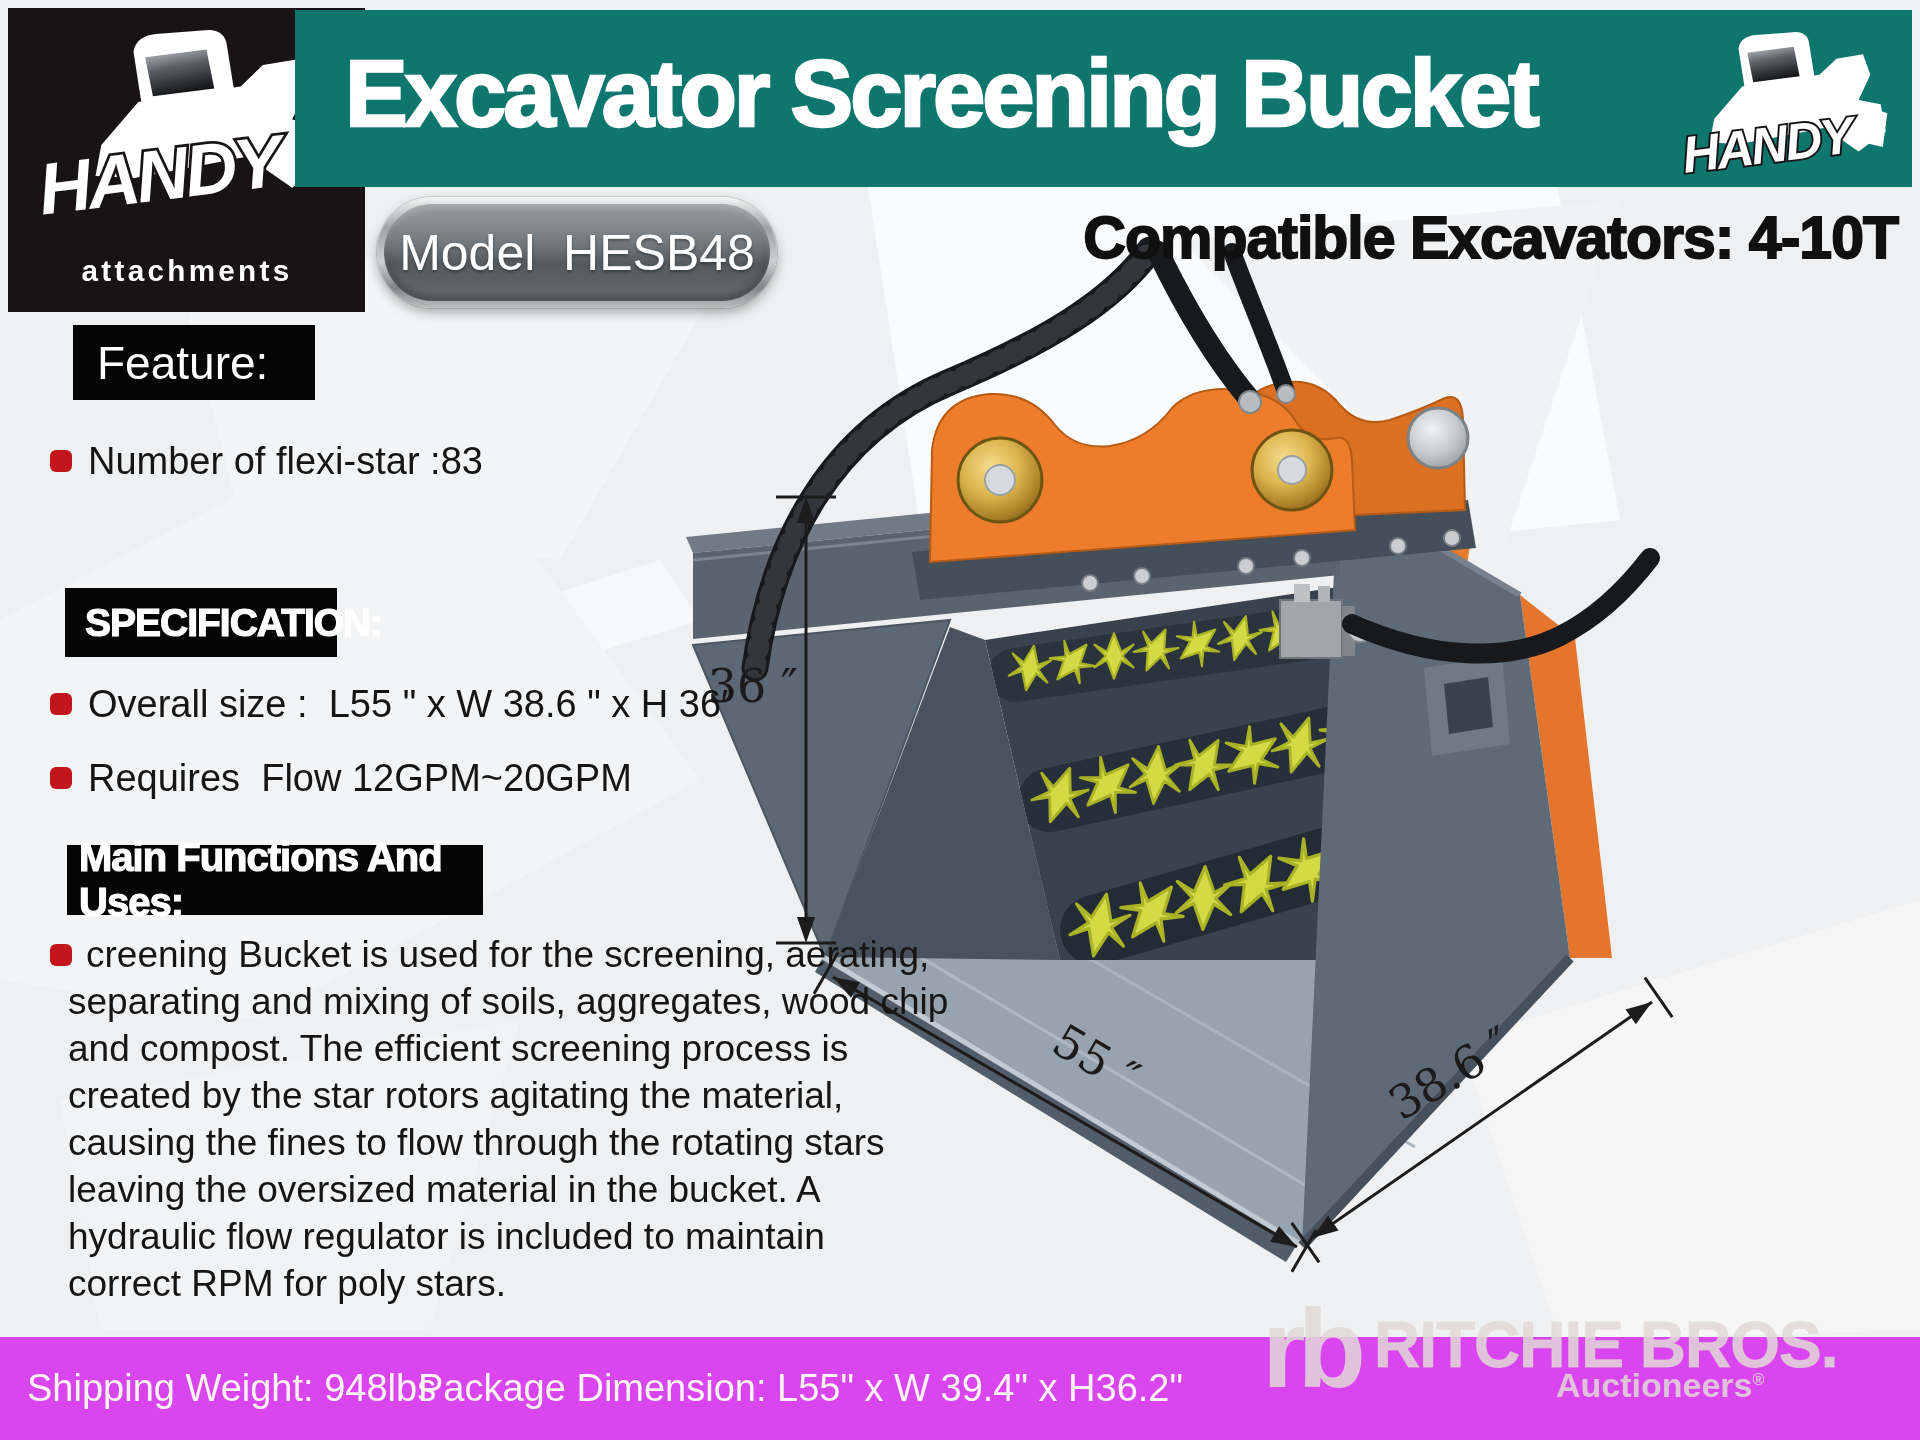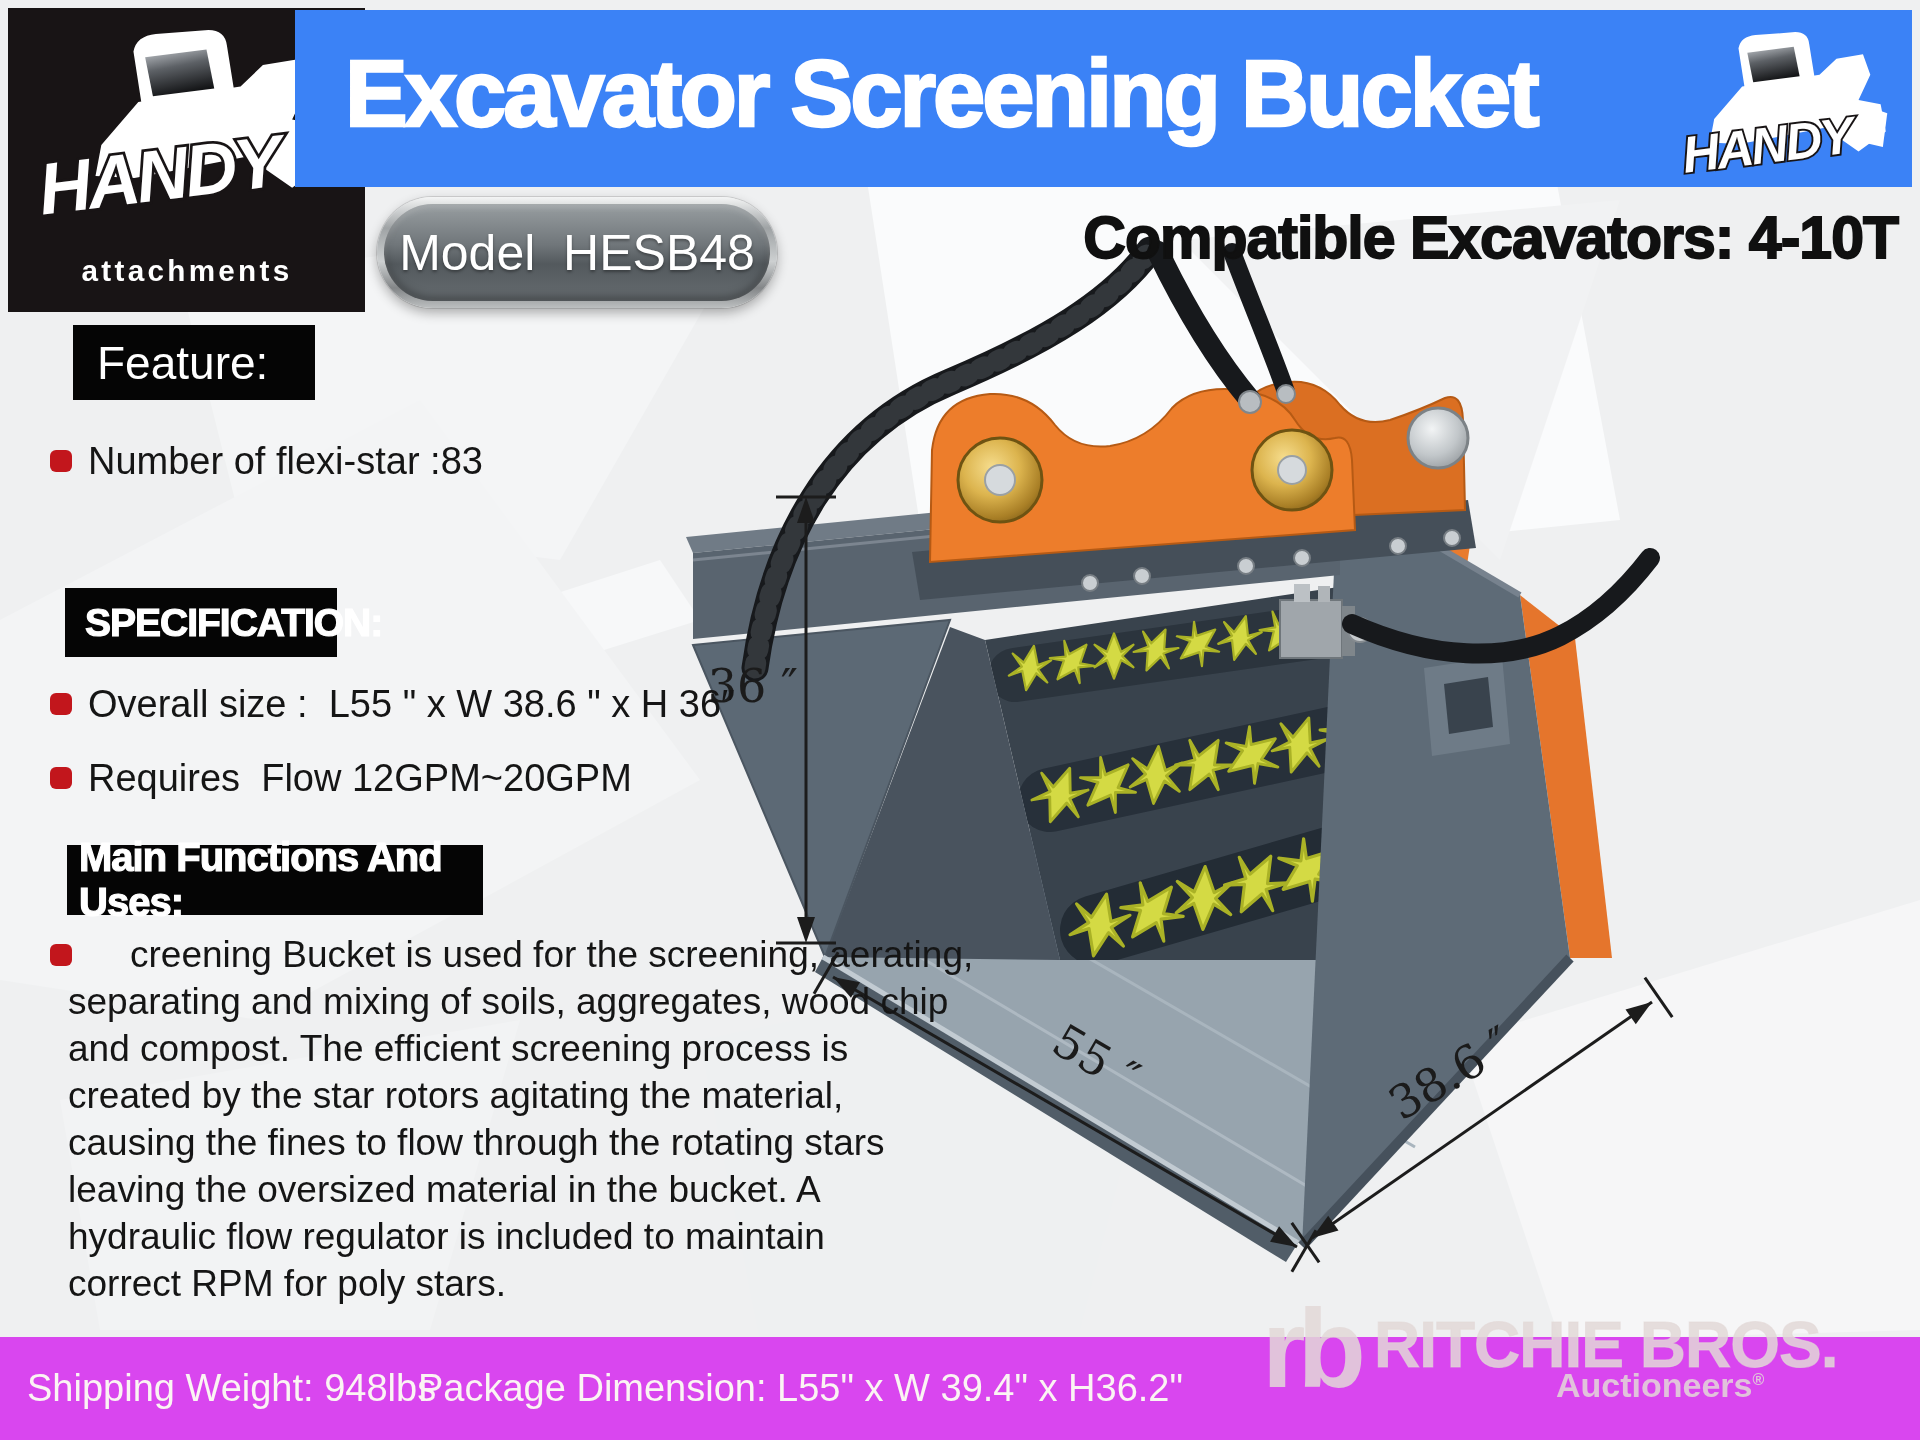--- a/index.html
+++ b/index.html
@@ -10,21 +10,21 @@
   #facets{position:absolute;left:0;top:0;z-index:0;}
 
   
   .logo-box{position:absolute;left:8px;top:8px;width:357px;height:304px;background:#181415;z-index:1;}
   .logo-box svg{position:absolute;left:14px;top:22px;}
   .logo-brand{font-family:"Liberation Sans",sans-serif;font-size:66px;font-style:italic;font-weight:bold;
     fill:#ffffff;stroke:#181415;stroke-width:5px;paint-order:stroke;letter-spacing:-3px;}
   .logo-sub{font-family:"Liberation Sans",sans-serif;font-size:27px;font-weight:bold;fill:#ffffff;letter-spacing:3px;}
 
   
-  .banner{position:absolute;left:295px;top:10px;width:1617px;height:177px;background:#3b82f6;z-index:2;overflow:visible;}
+  .banner{position:absolute;left:295px;top:10px;width:1617px;height:177px;background:#0f766e;z-index:2;overflow:visible;}
   .main-title{position:absolute;left:50px;top:30px;font-size:94px;font-weight:900;color:#ffffff;
     letter-spacing:-3px;-webkit-text-stroke:2.5px #ffffff;white-space:pre;}
   .banner-logo{position:absolute;left:1368px;top:22px;}
 
   
   .compatible{position:absolute;right:22px;top:204px;font-size:59px;font-weight:900;color:#101010;
     -webkit-text-stroke:1.8px #101010;letter-spacing:-1px;z-index:3;white-space:pre;}
 
   
   .pill{position:absolute;left:377px;top:197px;width:400px;height:111px;border-radius:58px;z-index:3;
@@ -43,21 +43,21 @@
   .hbox.main{left:67px;top:845px;width:416px;height:70px;padding-left:12px;font-size:40px;font-weight:bold;
     -webkit-text-stroke:1.2px #fff;letter-spacing:-1px;}
 
   
   .brow{position:absolute;left:50px;height:46px;display:flex;align-items:center;z-index:3;}
   .bullet{width:22px;height:22px;border-radius:6px;background:#c2161c;flex:0 0 auto;margin-right:16px;}
   .b-text{font-size:38px;color:#151515;white-space:pre;}
 
   
   .para{position:absolute;left:68px;top:931px;z-index:3;}
-  .pline{height:47px;display:flex;align-items:center;white-space:pre;font-size:37px;color:#151515;gap:44px;}
+  .pline{height:47px;display:flex;align-items:center;white-space:pre;font-size:37px;color:#151515;}
   .pbullet{width:22px;height:22px;border-radius:6px;background:#c2161c;flex:0 0 auto;margin:0 14px 0 -18px;}
 
   
   #diagram{position:absolute;left:655px;top:232px;z-index:2;}
   .dim-label{font-family:"DejaVu Serif",serif;font-size:46px;fill:#1b1b1b;}
 
   
   .footer{position:absolute;left:0;top:1337px;width:1920px;height:103px;background:#d946ef;z-index:3;}
   .footer .ftext{position:absolute;top:0;height:100%;display:flex;align-items:center;font-size:38px;color:#fbf4f3;white-space:pre;}
   .f-ship{left:27px;}

